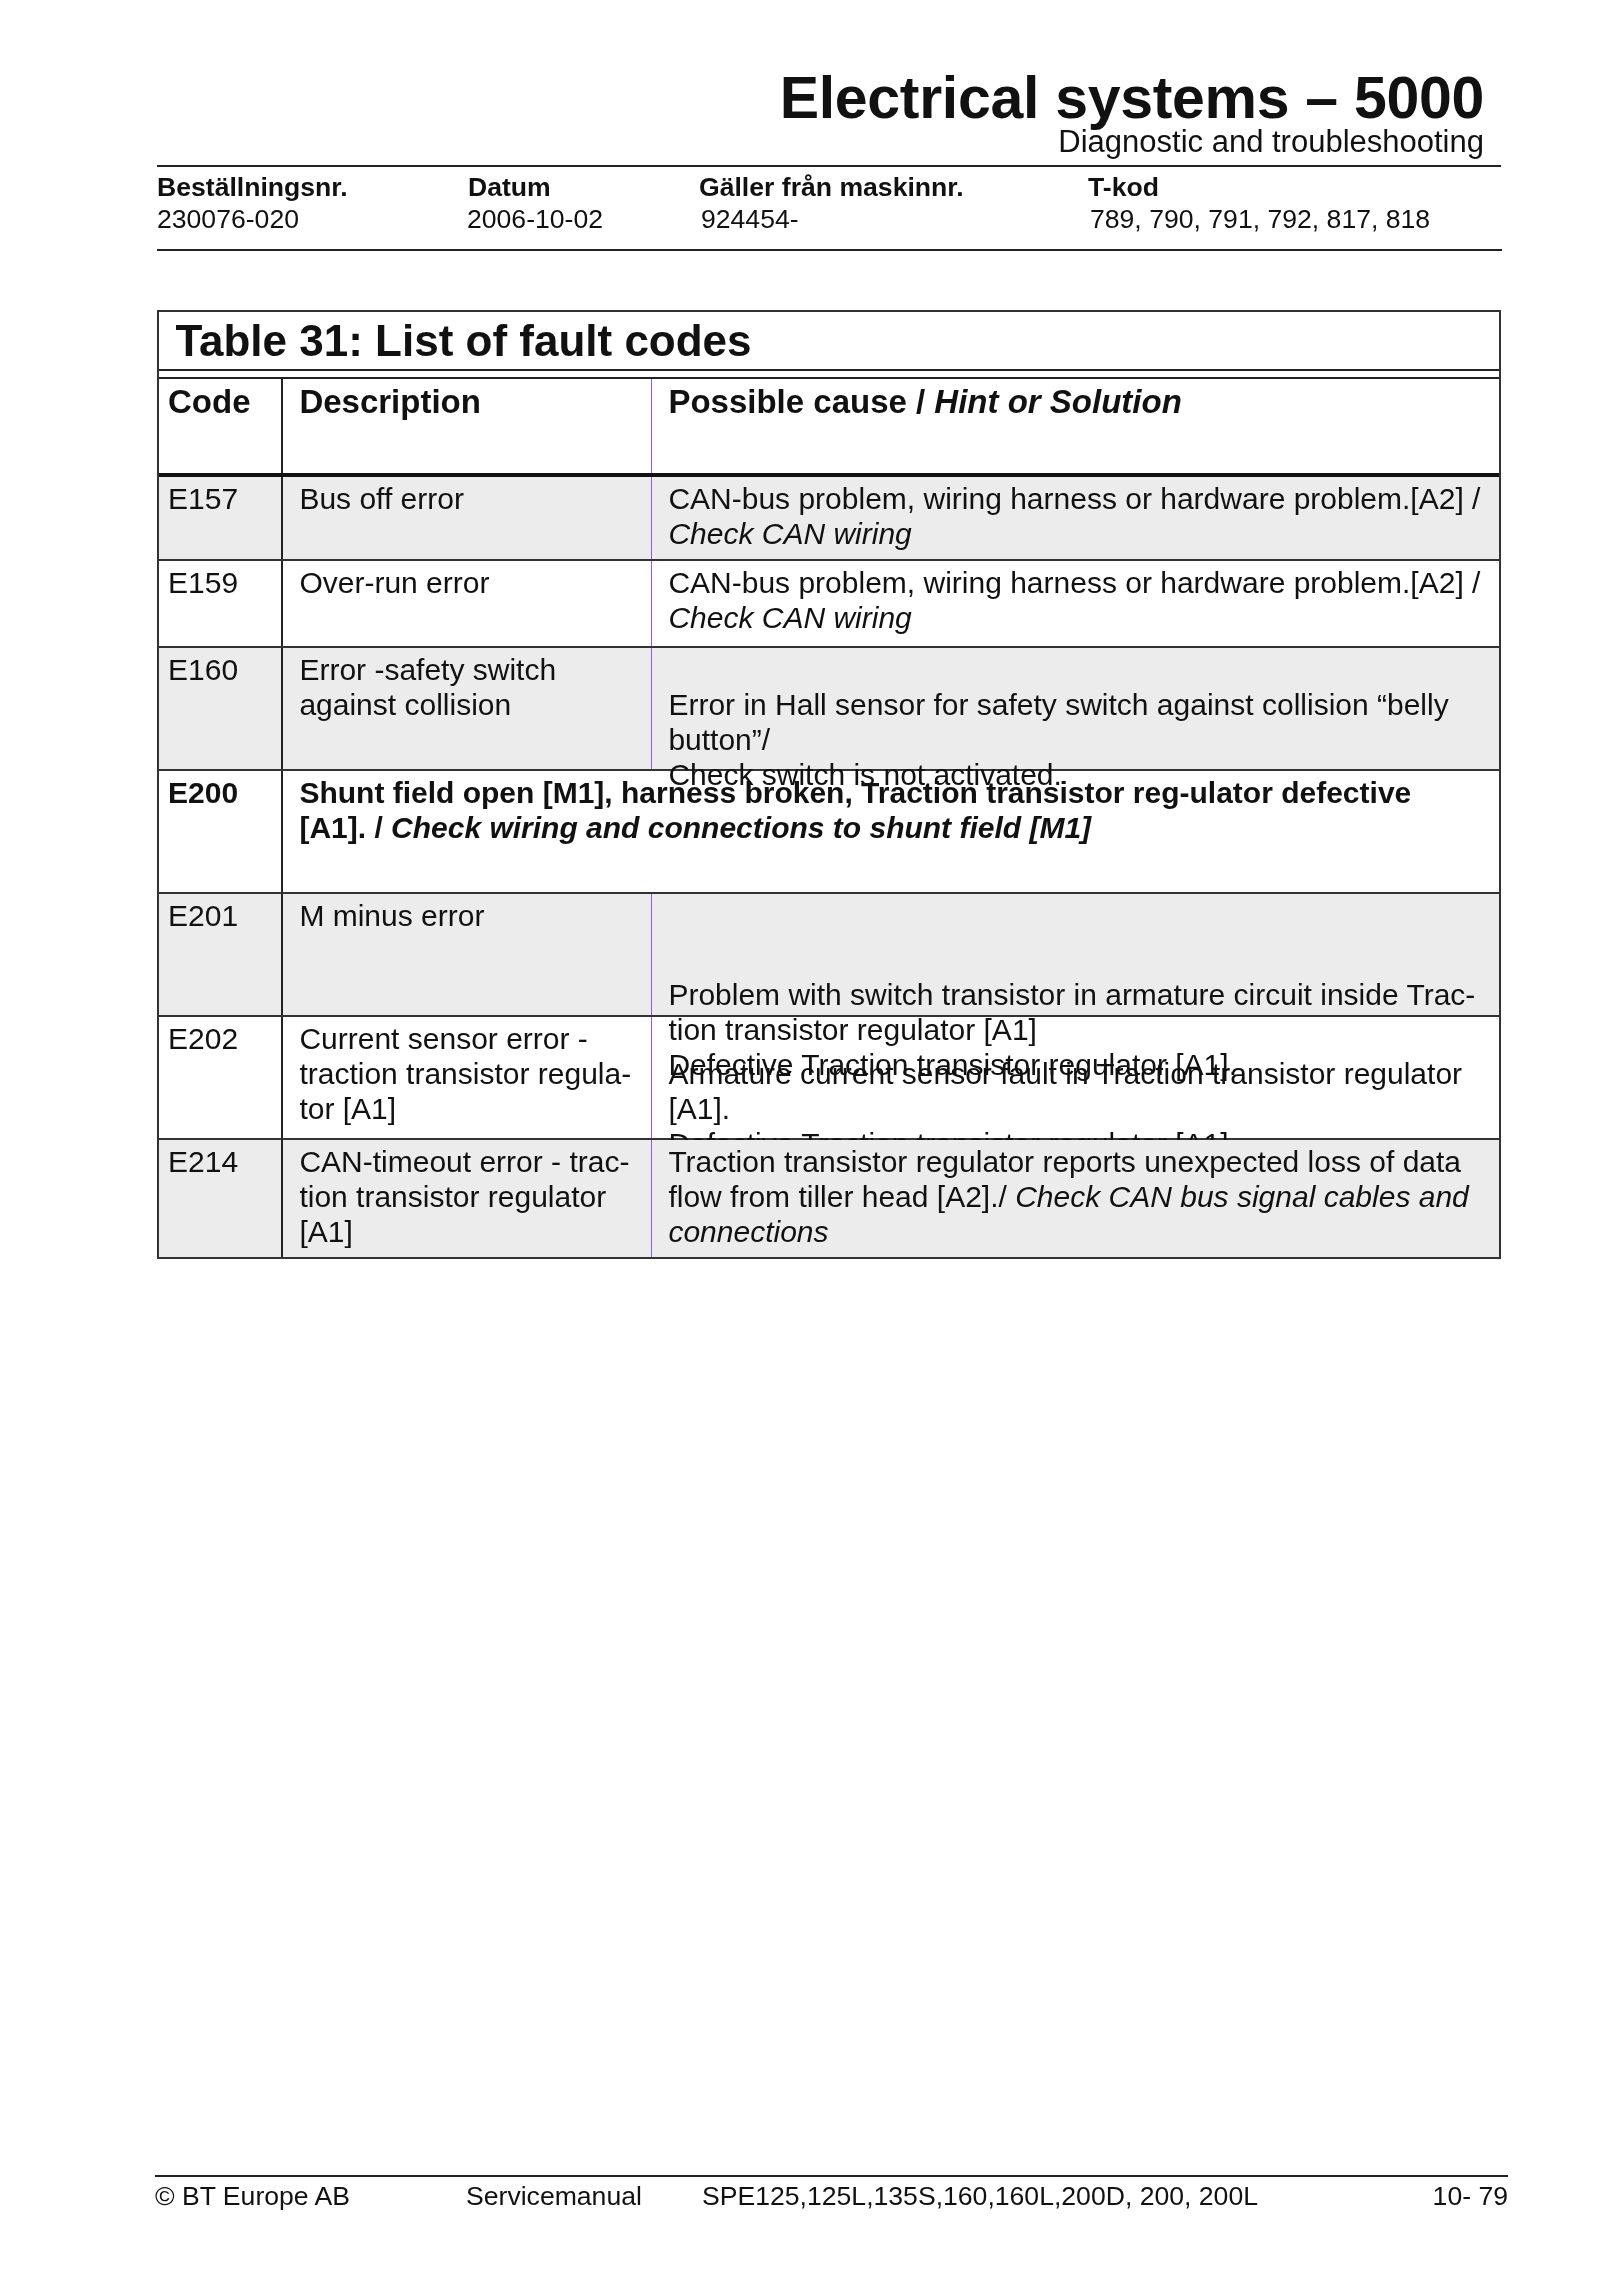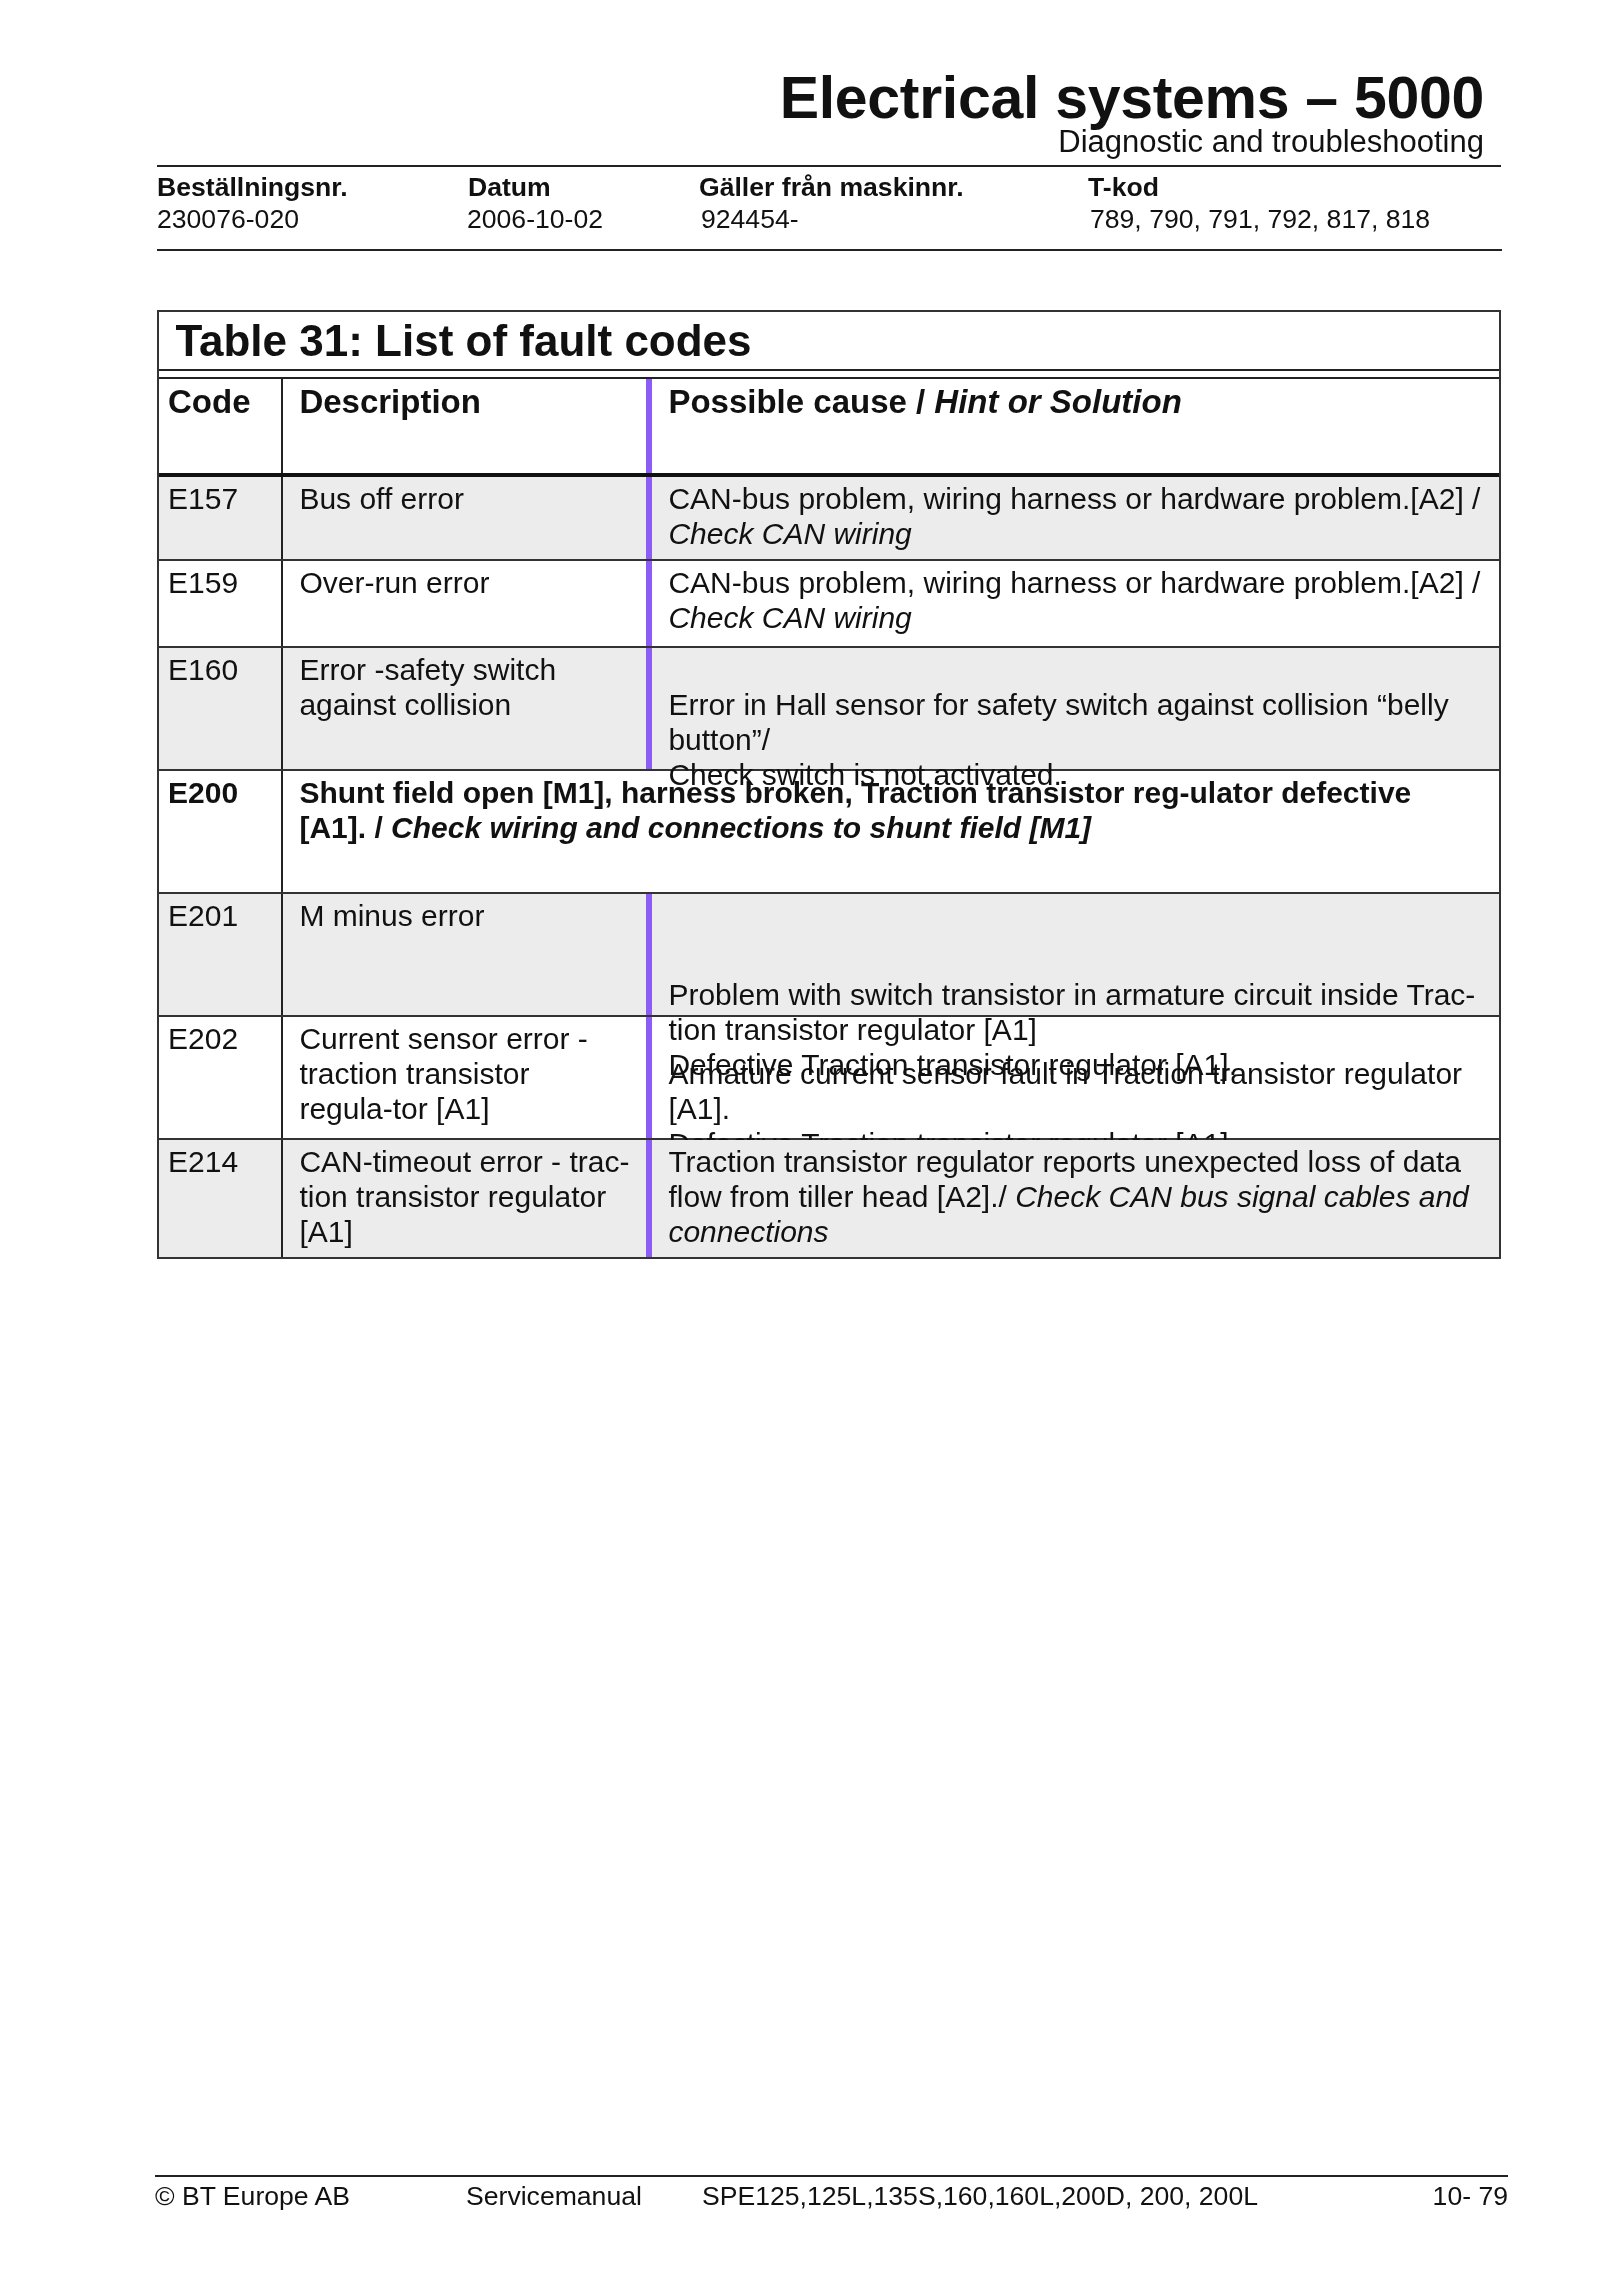--- a/index.html
+++ b/index.html
@@ -14,21 +14,21 @@
   .meta-value { position:absolute; top:204px; font-size:26.6px; line-height:31px; }
 
   #fault-table { position:absolute; left:157px; top:310px; width:1344px;
                  border:2px solid #333; border-collapse:collapse; box-sizing:border-box; }
   #table-title-row { height:57px; border-bottom:2.7px solid #222; position:relative; }
   #table-title { position:absolute; left:16.4px; top:1.4px; font-size:44px; font-weight:bold; line-height:55px; }
   #table-gap { height:5.5px; border-bottom:2.7px solid #222; background:#fff; }
   .grid-row { display:flex; position:relative; }
   .cell { box-sizing:border-box; padding:4.1px 16.4px 0 16.4px; font-size:30px; line-height:35px; }
   .c1 { width:124px; border-right:2px solid #222;padding-left:9px; }
-  .c2 { width:369px; border-right:6px solid #8b5cf6; }
+  .c2 { width:369px; border-right:1px solid #8b5cf6; }
   .c3 { flex:1; }
   #header-row { height:94px; border-bottom:4.8px solid #111; }
   #header-row .cell { font-weight:bold; font-size:33px; line-height:44px; padding-top:1.4px; }
   .fault-row { border-bottom:2px solid #333; }
   .fault-row:last-child { border-bottom:none; }
   .fault-row.shaded { background:#ececec; }
   .hint { font-style:italic; }
   .footer-text { position:absolute; top:2181px; font-size:26.6px; line-height:31px;text-align:right; }
 </style>
 </head>

